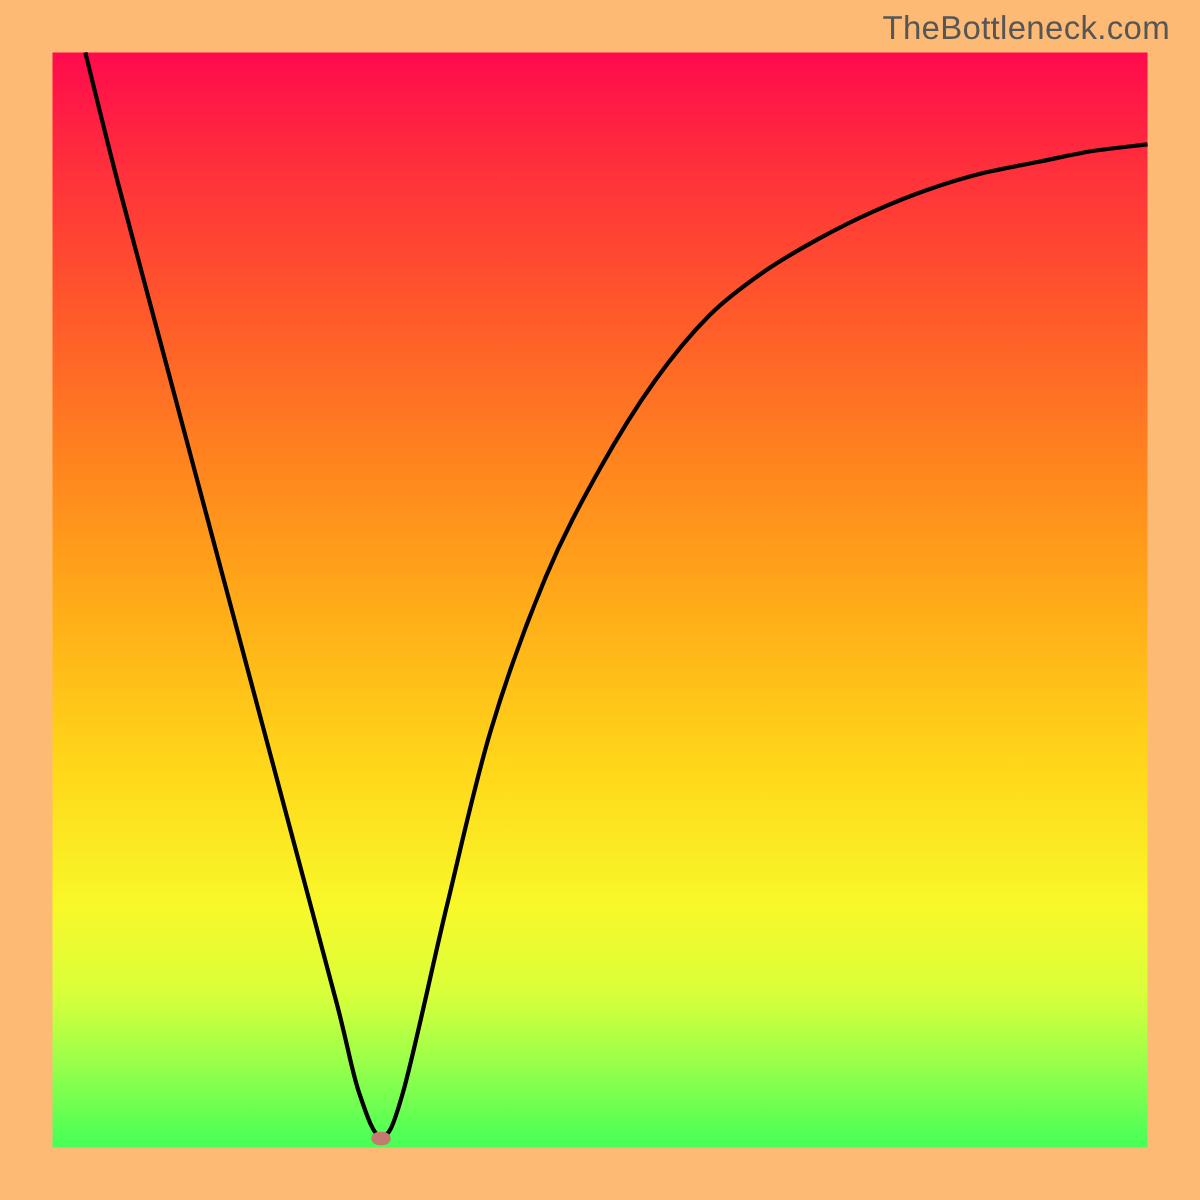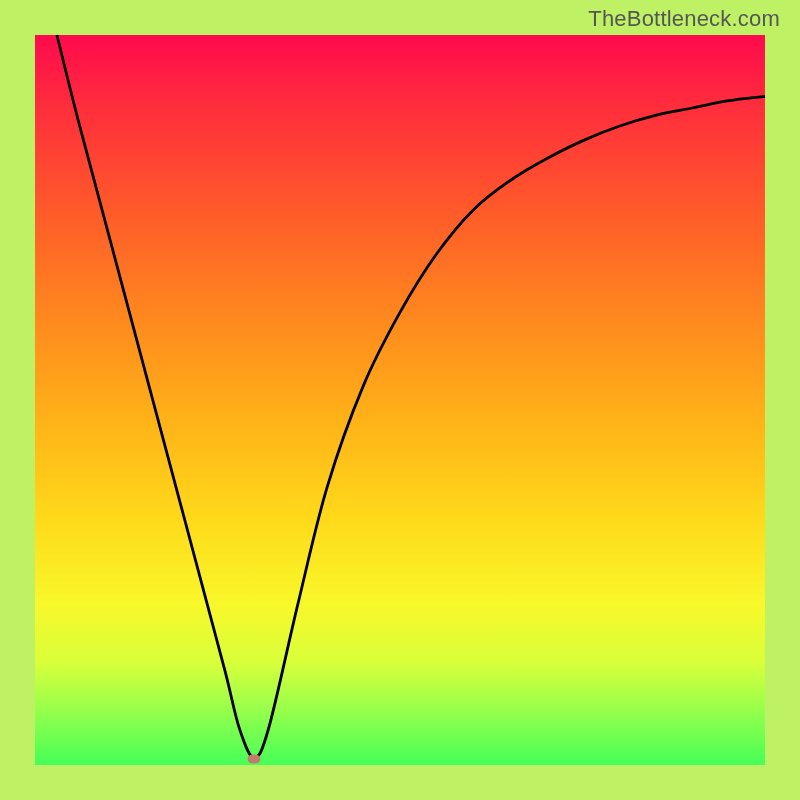--- a/index.html
+++ b/index.html
@@ -8,21 +8,21 @@
     width: 800px;
     height: 800px;
     background: #000;
     overflow: hidden;
     font-family: Arial, Helvetica, sans-serif;
   }
   .chart-wrap {
     position: relative;
     width: 800px;
     height: 800px;
-    background: #bef264;
+    background: #fdba74;
   }
   .plot-area {
     position: absolute;
     left: 35px;
     top: 35px;
     width: 730px;
     height: 730px;
     background: linear-gradient(to bottom,
       #ff0a4d 0%,
       #ff2e3c 10%,

